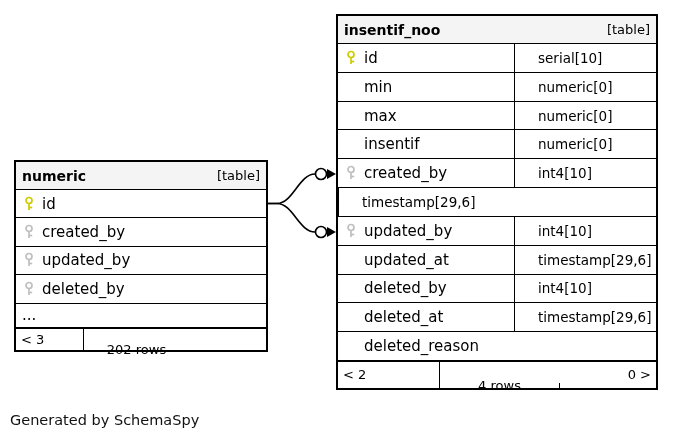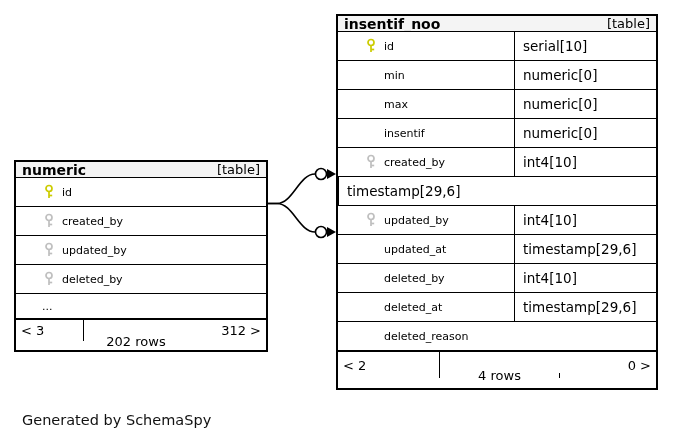--- a/index.html
+++ b/index.html
@@ -7,38 +7,38 @@
     width:675px;height:447px;position:relative;background:#fff;
     font-family:"DejaVu Sans","Liberation Sans",sans-serif;
     color:#000;overflow:hidden;
   }
   .entity{
     position:absolute;border:2px solid var(--border);background:var(--row-bg);
     box-sizing:border-box;display:flex;flex-direction:column;
   }
   .entity-header{
     display:flex;align-items:center;justify-content:space-between;
-    background:var(--header-bg);height:16px;padding:0 6px;box-sizing:border-box;
+    background:var(--header-bg);height:28px;padding:0 6px;box-sizing:border-box;
     border-bottom:1px solid var(--border);flex:0 0 auto;
   }
   .entity-title{font-weight:bold;font-size:14px;}
   .entity-badge{font-size:13px;font-weight:normal;}
   .col-row{
     display:flex;align-items:center;height:29px;box-sizing:border-box;
     border-bottom:1px solid var(--border);background:var(--row-bg);
   }
   .col-row:last-of-type{border-bottom:none;}
   .name-cell{
     display:flex;align-items:center;flex:1 1 auto;height:100%;
-    padding-left:8px;box-sizing:border-box;font-size:11px;margin-left:20px;
+    padding-left:8px;box-sizing:border-box;font-size:15px;
   }
   .key-slot{width:18px;display:inline-flex;align-items:center;flex:0 0 auto;}
   .type-cell{
     width:142px;flex:0 0 auto;height:100%;display:flex;align-items:center;
-    border-left:1px solid var(--border);padding-left:8px;box-sizing:border-box;
+    border-left:1px solid var(--border);padding-left:23px;box-sizing:border-box;
     font-size:13.5px;
   }
   .ellipsis-row{height:25px;}
   .ellipsis-row .name-cell{padding-left:6px;}
   .stats-row{
     display:flex;border-top:1px solid var(--border);flex:0 0 auto;
     font-size:13px;box-sizing:border-box;
   }
   .stats-cell{
     display:flex;align-items:center;box-sizing:border-box;padding:0 5px;
@@ -58,21 +58,21 @@
   #tbl-insentif{left:336px;top:14px;width:322px;height:376px;}
   #tbl-insentif .stats-row{height:27px;}
   #tbl-insentif .stats-cell:nth-child(1){width:102px;}
   #tbl-insentif .stats-cell:nth-child(2){width:120px;}
   #tbl-insentif .stats-cell:nth-child(3){flex:1;}
   .key-icon{display:block;}
   .key-icon.pk{stroke:var(--primary-key);}
   .key-icon.fk{stroke:var(--foreign-key);}
   #connector-layer{position:absolute;left:0;top:0;pointer-events:none;}
   #footnote{
-    position:absolute;left:22px;top:412px;font-size:14.5px;color:#111;
+    position:absolute;left:10px;top:412px;font-size:14.5px;color:#111;
   }
 </style>
 </head>
 <body>
 
 <div class="entity" id="tbl-pegawai">
   <div class="entity-header">
     <span class="entity-title">numeric</span>
     <span class="entity-badge">[table]</span>
   </div>
@@ -125,21 +125,20 @@
     </span>
   </div>
   <div class="col-row ellipsis-row">
     <span class="name-cell">
       <span>...</span>
     </span>
   </div>
   <div class="stats-row">
     <span class="stats-cell stats-left">&lt; 3</span>
     <span class="stats-cell stats-center">202 rows</span>
-    <span class="stats-cell stats-right">312 &gt;</span>
   </div>
 </div>
 
 <div class="entity" id="tbl-insentif">
   <div class="entity-header">
     <span class="entity-title">insentif_noo</span>
     <span class="entity-badge">[table]</span>
   </div>
 
   <div class="col-row">

